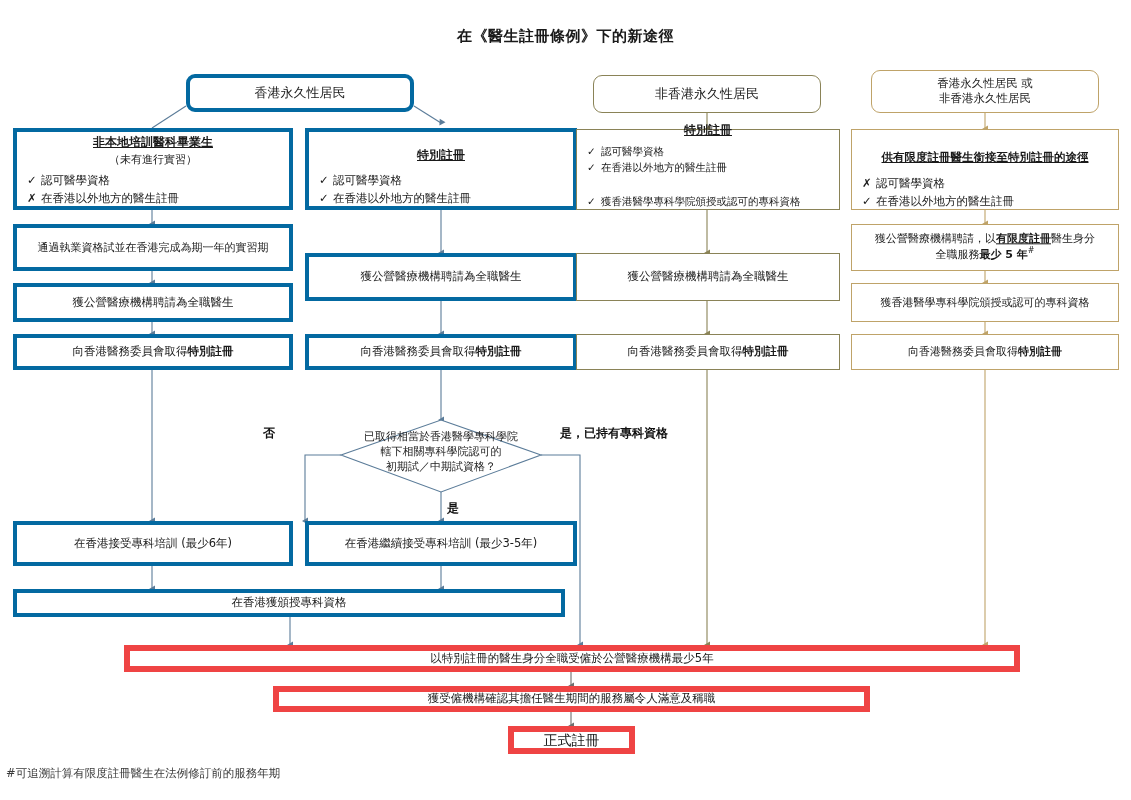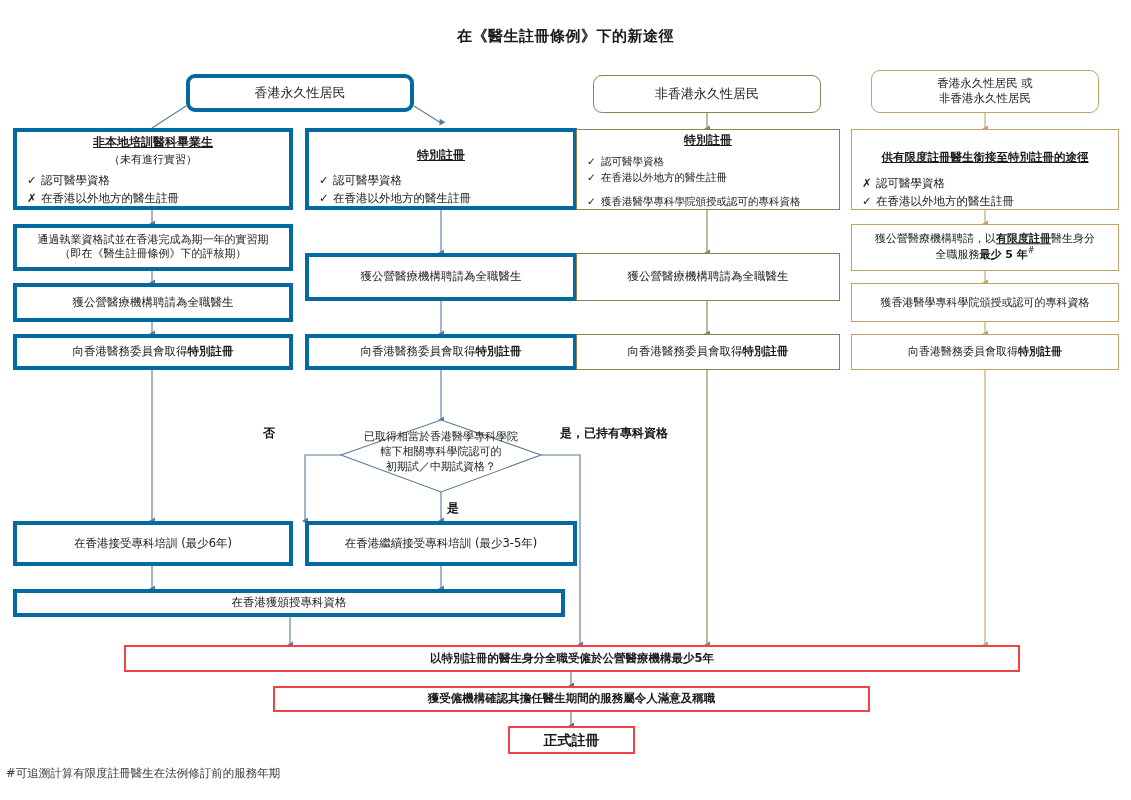--- a/index.html
+++ b/index.html
@@ -13,21 +13,21 @@
 
   .node{position:absolute;box-sizing:border-box;background:#ffffff;}
   .node .ctr{position:absolute;left:0;right:0;top:50%;transform:translateY(-50%);
              text-align:center;line-height:1.35;}
   .node .inner{position:absolute;left:0;right:0;top:0;bottom:0;
              display:flex;flex-direction:column;justify-content:flex-end;}
 
   .blue{border:4px solid #0369a1;}
   .olive{border:1px solid #8a8357;}
   .gold{border:1px solid #bfa369;}
-  .grey{border:2px solid #ef4444;font-weight:bold;}
+  .grey{border:6px solid #ef4444;}
   .round{border-radius:9px;}
 
   .t13{font-size:13px;}
   .t12{font-size:12px;}
   .t115{font-size:11.5px;}
   .t11{font-size:11px;}
   .t105{font-size:10.5px;}
   .t14{font-size:14px;}
 
   .hdr{font-weight:bold;text-decoration:underline;text-align:center;display:block;}
@@ -119,21 +119,20 @@
       <span class="hdr t12">非本地培訓醫科畢業生</span>
       <span class="sub t11" style="margin-top:1px;">（未有進行實習）</span>
       <span class="bul t115" style="margin-top:6px;"><span class="mark">✓</span><span>認可醫學資格</span></span>
       <span class="bul t115" style="margin-top:3px;"><span class="mark">✗</span><span>在香港以外地方的醫生註冊</span></span>
     </div>
   </div>
 
   <div class="node blue" style="left:13px;top:224px;width:280px;height:47px;">
     <div class="ctr t11">
       <span style="display:block;">通過執業資格試並在香港完成為期一年的實習期</span>
-      <span style="display:block;">（即在《醫生註冊條例》下的評核期）</span>
     </div>
   </div>
 
   <div class="node blue" style="left:13px;top:283px;width:280px;height:39px;">
     <div class="ctr t115">獲公營醫療機構聘請為全職醫生</div>
   </div>
 
   <div class="node blue" style="left:13px;top:334px;width:280px;height:36px;">
     <div class="ctr t115"><span>向香港醫務委員會取得</span><span class="b">特別註冊</span></div>
   </div>
@@ -156,21 +155,21 @@
 
   <div class="node olive round" style="left:593px;top:75px;width:228px;height:38px;">
     <div class="ctr t13">非香港永久性居民</div>
   </div>
 
   <div class="node olive" style="left:576px;top:129px;width:264px;height:81px;">
     <div class="inner" style="padding:7px 0 0 0;">
       <span class="hdr t12">特別註冊</span>
       <span class="bul t105" style="margin-top:6px;"><span class="mark">✓</span><span>認可醫學資格</span></span>
       <span class="bul t105" style="margin-top:2px;"><span class="mark">✓</span><span>在香港以外地方的醫生註冊</span></span>
-      <span class="bul t105" style="margin-top:10px;"><span class="mark">✓</span><span>獲香港醫學專科學院頒授或認可的專科資格</span></span>
+      <span class="bul t105" style="margin-top:20px;"><span class="mark">✓</span><span>獲香港醫學專科學院頒授或認可的專科資格</span></span>
     </div>
   </div>
 
   <div class="node olive" style="left:576px;top:253px;width:264px;height:48px;">
     <div class="ctr t115">獲公營醫療機構聘請為全職醫生</div>
   </div>
 
   <div class="node olive" style="left:576px;top:334px;width:264px;height:36px;">
     <div class="ctr t115"><span>向香港醫務委員會取得</span><span class="b">特別註冊</span></div>
   </div>

